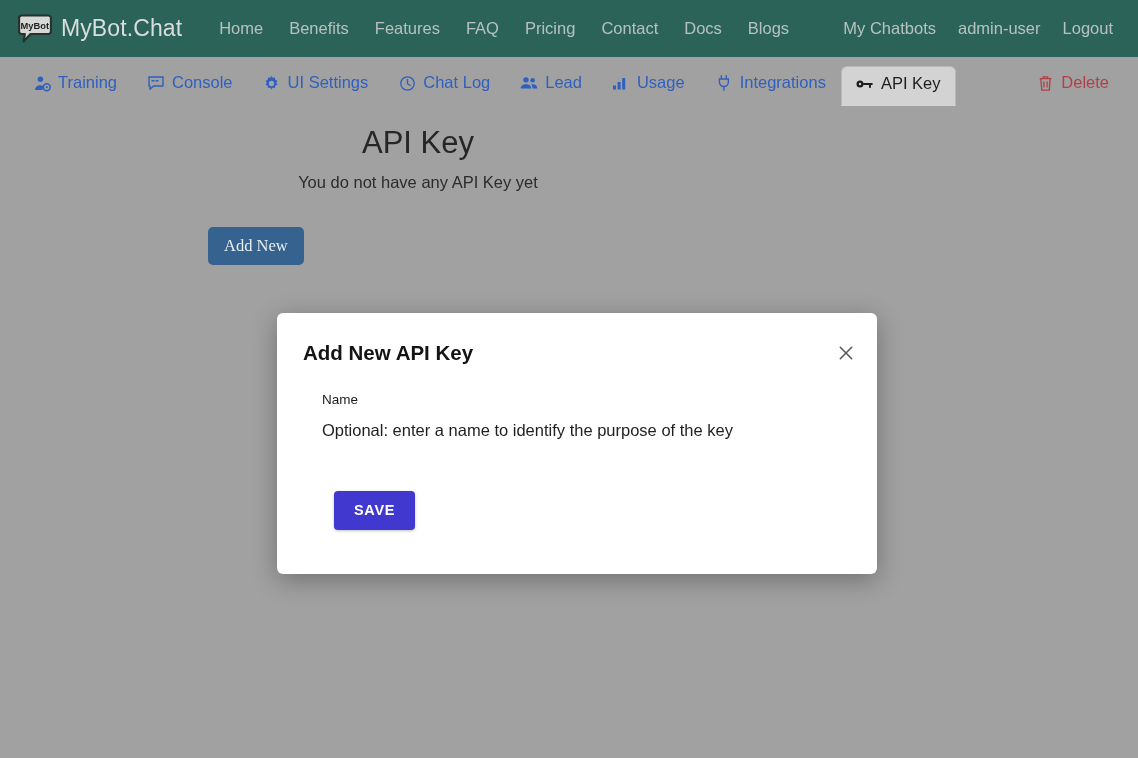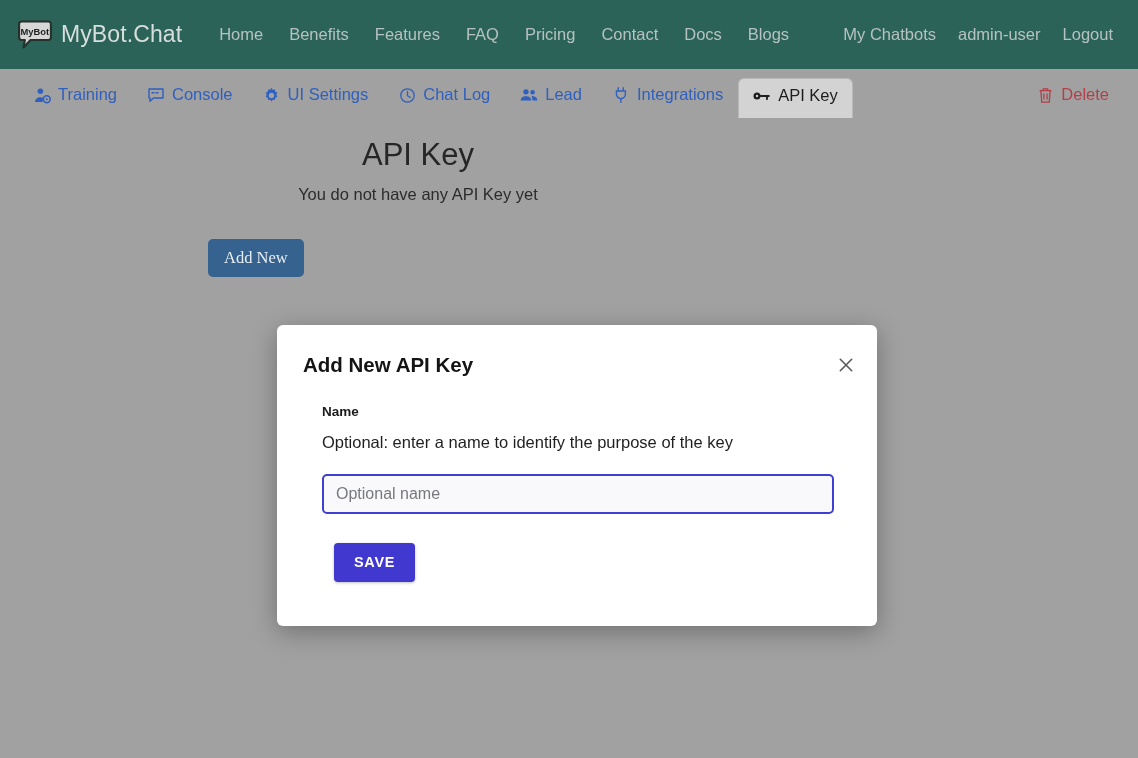--- a/index.html
+++ b/index.html
@@ -9,21 +9,21 @@
     width: 1138px; height: 758px;
     overflow: hidden;
     font-family: "Liberation Sans", sans-serif;
   }
   body {
     background: #a1a1a1;
   }
 
   
   .navbar {
-    height: 69px;
+    height: 57px;
     background: #2b6359;
     display: flex;
     align-items: center;
     padding: 0 14px 0 18px;
     position: relative;
     z-index: 2;
   }
   .brand {
     display: flex;
     align-items: center;
@@ -185,21 +185,21 @@
     display: flex;
     align-items: center;
     justify-content: center;
     margin-top: 2px;
   }
   .modal-body {
     padding: 26px 46px 0 45px;
   }
   .field-label {
     font-size: 13.5px;
-    font-weight: 700;
+    font-weight: 400;
     color: #1b1b1b;
     margin: 0 0 14px 0;
   }
   .field-help {
     font-size: 16.5px;
     color: #1f1f1f;
     margin: 4px 0 22px 0;
   }
   .name-input {
     width: 512px;
@@ -315,20 +315,30 @@
       <svg width="19" height="16" viewBox="0 0 20 16" fill="#2f5fbf">
         <circle cx="6.6" cy="4.5" r="3"></circle>
         <circle cx="14" cy="5" r="2.5"></circle>
         <path d="M0.8 14c0-3 2.6-4.6 5.8-4.6S12.4 11 12.4 14z"></path>
         <path d="M12.6 9.6c2.9-.5 6.6.6 6.6 4.4h-5.3c0-1.7-.5-3.2-1.3-4.4z"></path>
       </svg>
     </span>
     <span>Lead</span>
   </div>
 
+  <div class="tab">
+    <span class="ticon">
+      <svg width="17" height="16" viewBox="0 0 17 16" fill="#2f5fbf">
+        <rect x="1" y="10.5" width="3" height="4"></rect>
+        <rect x="5.6" y="7" width="3" height="7.5"></rect>
+        <rect x="10.2" y="3" width="3" height="11.5"></rect>
+      </svg>
+    </span>
+    <span>Usage</span>
+  </div>
 
   <div class="tab">
     <span class="ticon">
       <svg width="14" height="18" viewBox="0 0 14 18" fill="none" stroke="#2f5fbf" stroke-width="1.4">
         <path d="M4.3 1.3v3.2M9.3 1.3v3.2"></path>
         <path d="M2.4 5h9v3.1a4.5 4.5 0 0 1-4.5 4.5A4.5 4.5 0 0 1 2.4 8.1z"></path>
         <path d="M6.9 12.8v4"></path>
       </svg>
     </span>
     <span>Integrations</span>
@@ -378,21 +388,20 @@
             <svg width="18" height="18" viewBox="0 0 18 18" stroke="#5a5a5a" stroke-width="1.6" stroke-linecap="round">
               <path d="M3.3 3.3 L14.7 14.7 M14.7 3.3 L3.3 14.7"></path>
             </svg>
           </span>
         </button>
       </div>
 
       <div class="modal-body">
         <p class="field-label">Name</p>
         <p class="field-help">Optional: enter a name to identify the purpose of the key</p>
-        <input class="name-input" type="text" placeholder="Optional name" style="">
       </div>
 
       <div class="modal-footer">
         <button class="save-btn">SAVE</button>
       </div>
 
     </div>
   </div>
 </div>
 

